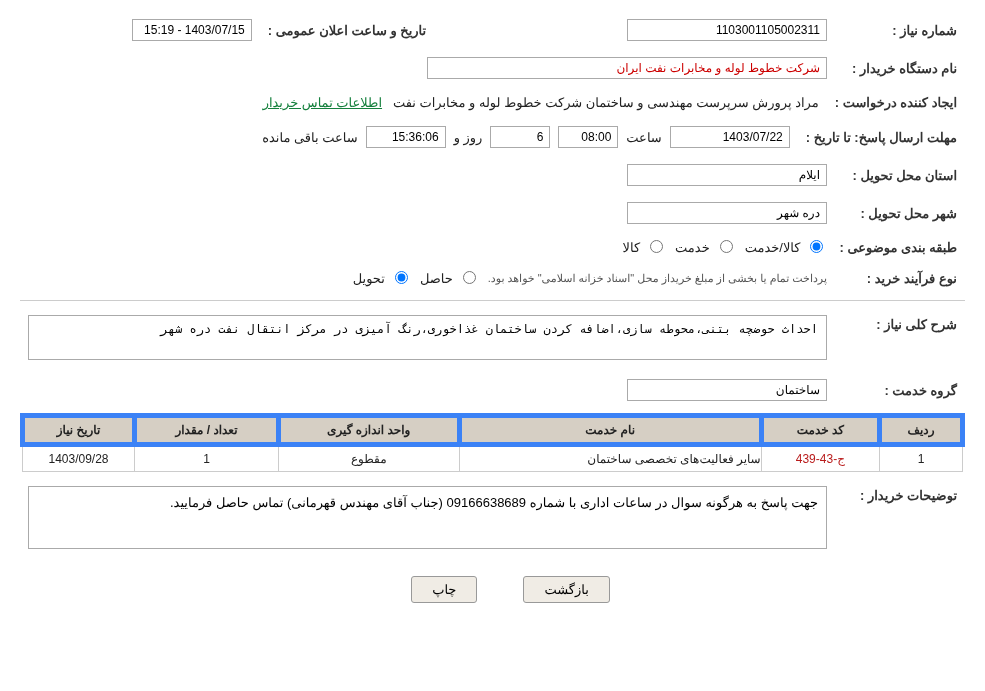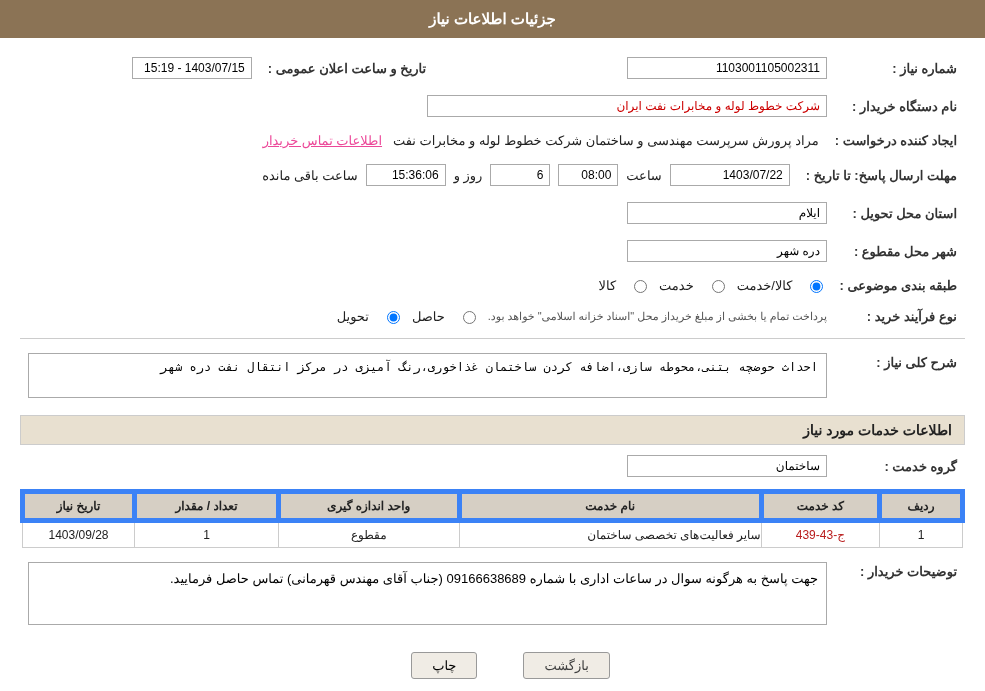--- a/index.html
+++ b/index.html
@@ -58,39 +58,39 @@
     .input-medium {
       width: 200px;
     }
     .input-small {
       width: 120px;
     }
     .input-xsmall {
       width: 60px;
     }
     .link-blue {
-      color: #ec4899;
+      color: #15803d;
       text-decoration: underline;
       cursor: pointer;
     }
     .date-time-row {
       display: flex;
       align-items: center;
       gap: 8px;
       justify-content: flex-start;
     }
     .radio-group {
       display: flex;
       align-items: center;
       gap: 12px;
     }
     .radio-item {
       display: flex;
-      align-items: flex-end;
-      gap: 18px;
+      align-items: flex-start;
+      gap: 10px;
     }
     .divider {
       border: none;
       border-top: 1px solid #ccc;
       margin: 10px 0;
     }
     .description-box {
       border: 1px solid #aaa;
       background: #fff;
       padding: 8px;
@@ -149,21 +149,21 @@
       border: 1px solid #999;
       border-radius: 3px;
       background: #f0ece5;
       margin-left: 36px;
     }
     .btn-print {
       background: #f0ece5;
     }
     .btn-back {
       background: #f0ece5;
-      color: #404040;
+      color: #000000;
     }
     .partial-note {
       color: #555;
       font-size: 11px;
     }
     .shrh-box {
       border: 1px solid #aaa;
       padding: 6px 8px;
       background: #fff;
       min-height: 45px;
@@ -172,23 +172,20 @@
       text-align: right;
       width: 100%;
       resize: none;
     }
   </style>
 </head>
 <body>
 
 <div class="page-wrapper">
 
-  <div class="header-bar">
-    <span>جزئیات اطلاعات نیاز</span>
-  </div>
 
   <div class="content-area">
 
     <table class="info-table">
       <tbody>
           <tr>
         <td class="label-cell">شماره نیاز :</td>
         <td class="value-cell">
           <input type="text" class="input-box input-medium" readonly="" value="1103001105002311" style="">
         </td>
@@ -251,21 +248,21 @@
         <td class="value-cell">
           <input type="text" class="input-box input-medium" readonly="" value="ایلام" style="">
         </td>
       </tr>
     </tbody>
       </table>
 
     <table class="info-table">
       <tbody>
           <tr>
-        <td class="label-cell">شهر محل مقطوع :</td>
+        <td class="label-cell">شهر محل تحویل :</td>
         <td class="value-cell">
           <input type="text" class="input-box input-medium" readonly="" value="دره شهر" style="">
         </td>
       </tr>
     </tbody>
       </table>
 
     <table class="info-table">
       <tbody>
           <tr>
@@ -317,21 +314,20 @@
       <tbody>
           <tr>
         <td class="label-cell" style="vertical-align:top;padding-top:6px;">شرح کلی نیاز :</td>
         <td class="value-cell">
           <textarea class="shrh-box" readonly="" style="">احداث حوضچه بتنی،محوطه سازی،اضافه کردن ساختمان غذاخوری،رنگ آمیزی در مرکز انتقال نفت دره شهر</textarea>
         </td>
       </tr>
     </tbody>
       </table>
 
-    <div class="section-header">اطلاعات خدمات مورد نیاز</div>
 
     <table class="info-table">
       <tbody>
           <tr>
         <td class="label-cell">گروه خدمت :</td>
         <td class="value-cell">
           <input type="text" class="input-box input-medium" readonly="" value="ساختمان" style="">
         </td>
       </tr>
     </tbody>

